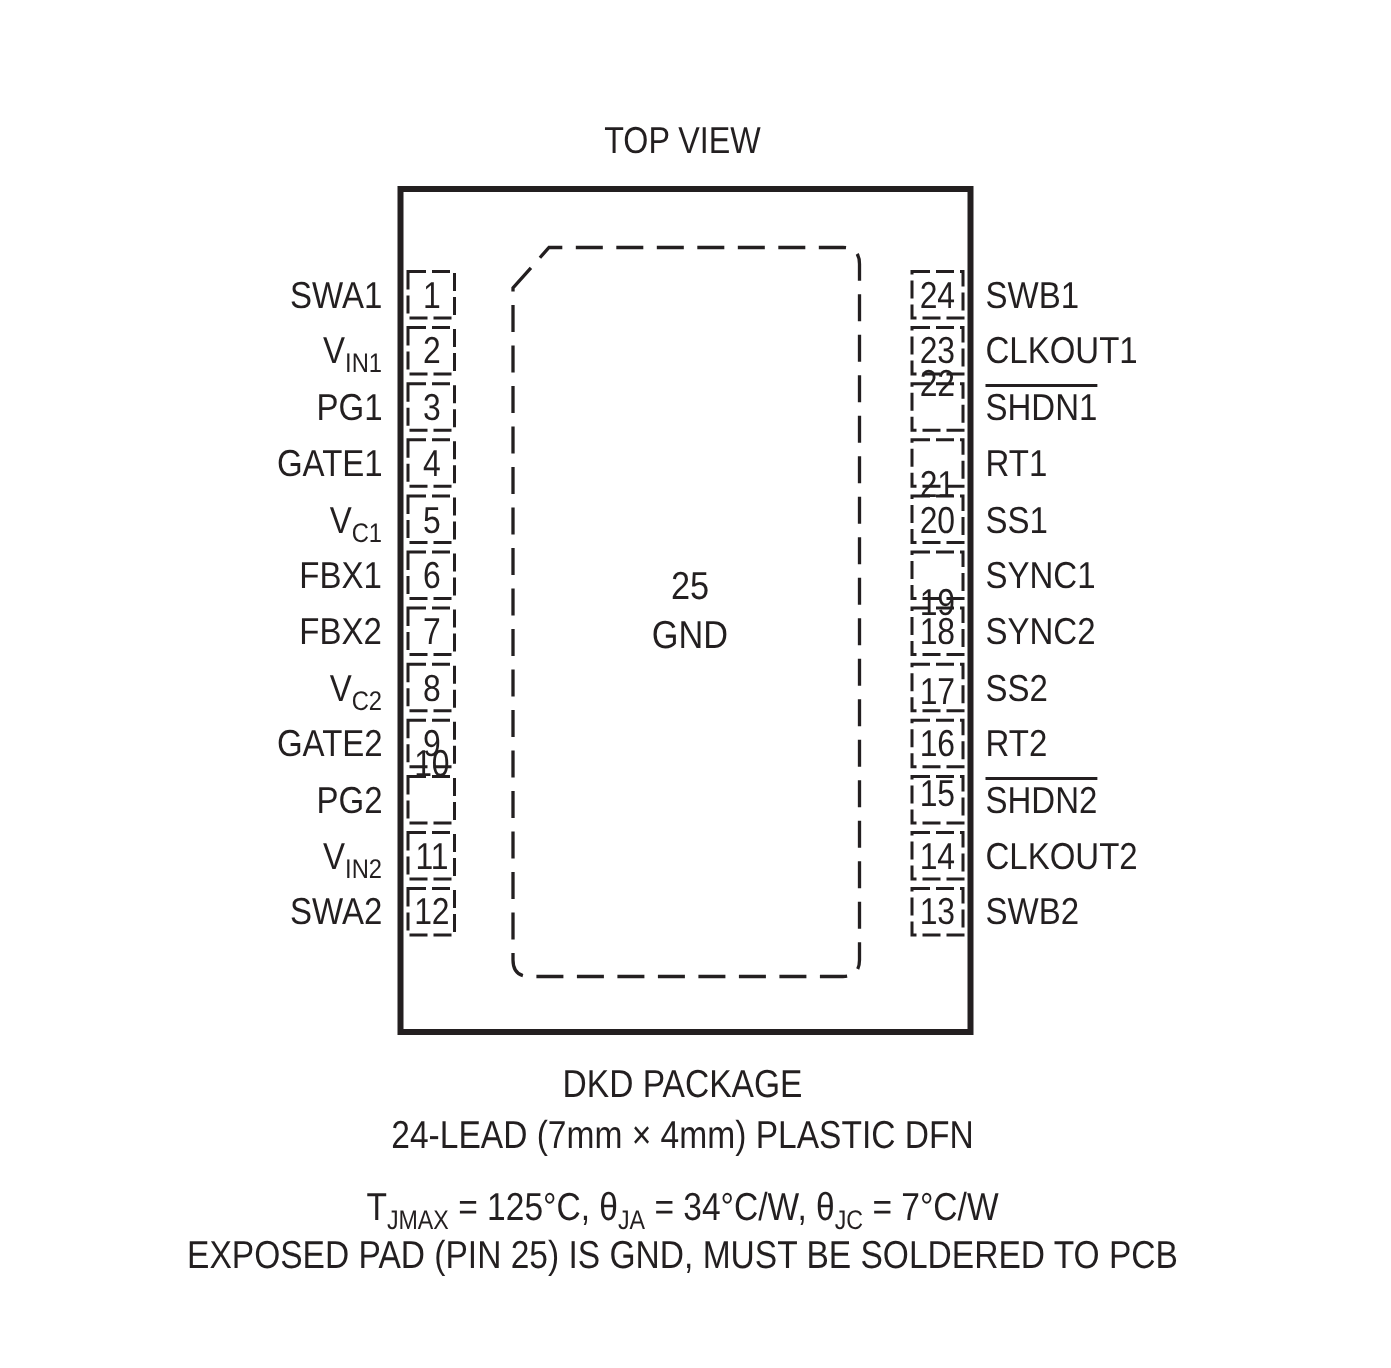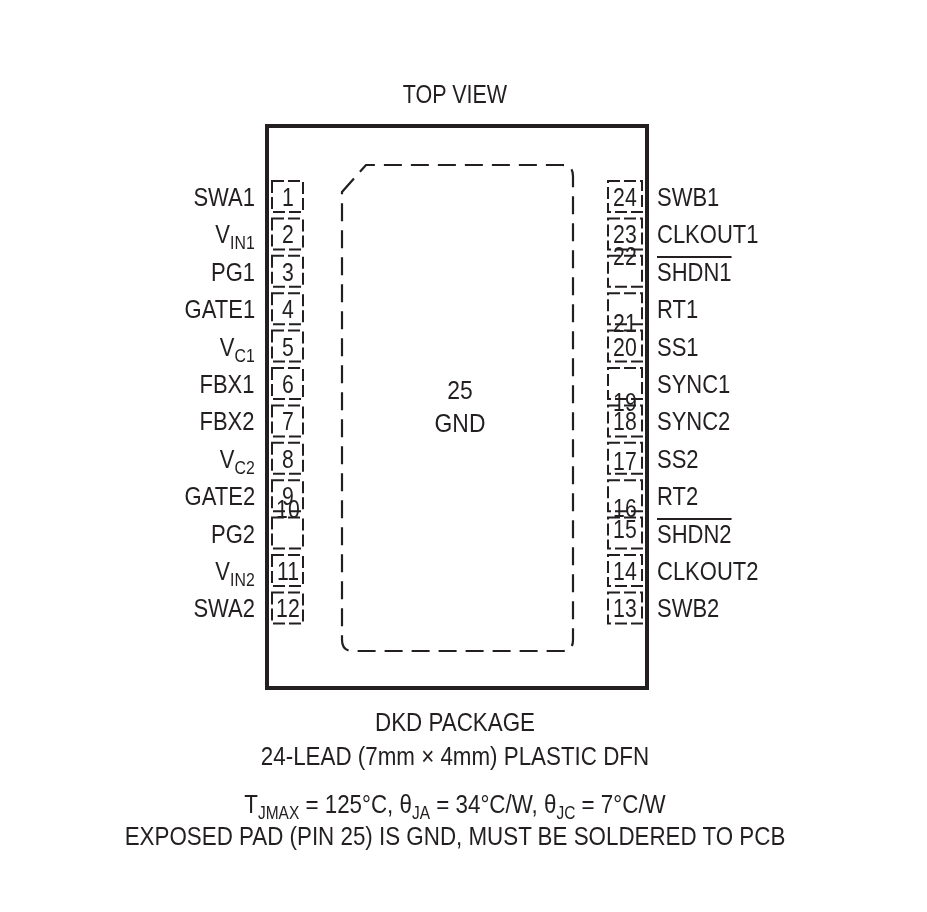--- a/index.html
+++ b/index.html
@@ -93,21 +93,21 @@
     <div class="pin-num-r" style="top: 308px;"><span>21</span></div>
     <div class="pin-label-r" style="top: 294.2px;"><span>RT1</span></div>
     <div class="pin-num-r" style="top: 331.6px; text-decoration: underline;"><span>20</span></div>
     <div class="pin-label-r" style="top: 331.6px;"><span>SS1</span></div>
     <div class="pin-num-r" style="top: 387px;"><span>19</span></div>
     <div class="pin-label-r" style="top: 369px;"><span>SYNC1</span></div>
     <div class="pin-num-r" style="top: 406.4px;"><span>18</span></div>
     <div class="pin-label-r" style="top: 406.4px;"><span>SYNC2</span></div>
     <div class="pin-num-r" style="top: 446px;"><span>17</span></div>
     <div class="pin-label-r" style="top: 443.8px;"><span>SS2</span></div>
-    <div class="pin-num-r" style="top: 493px; text-align: center;"><span>16</span></div>
+    <div class="pin-num-r" style="top: 481px; text-align: center;"><span>16</span></div>
     <div class="pin-label-r" style="top: 481.2px;"><span>RT2</span></div>
     <div class="pin-num-r" style="top: 514px;"><span>15</span></div>
     <div class="pin-label-r" style="top: 518.6px;"><span class="ovl">SHDN2</span></div>
     <div class="pin-num-r" style="top: 556px; text-decoration: underline;"><span>14</span></div>
     <div class="pin-label-r" style="top: 556px;"><span>CLKOUT2</span></div>
     <div class="pin-num-r" style="top: 593.4px;"><span>13</span></div>
     <div class="pin-label-r" style="top: 593.4px;"><span>SWB2</span></div>
   </div>
 
 <div class="abs center-txt" style="top:374px;">25</div>

